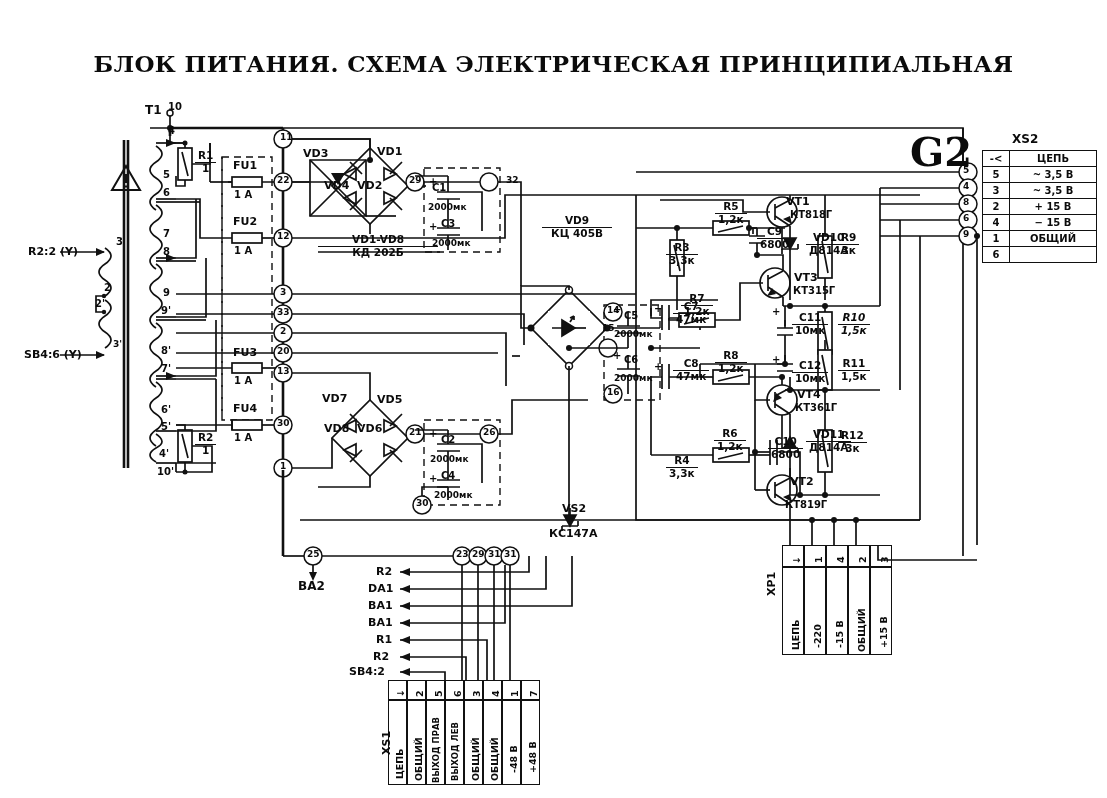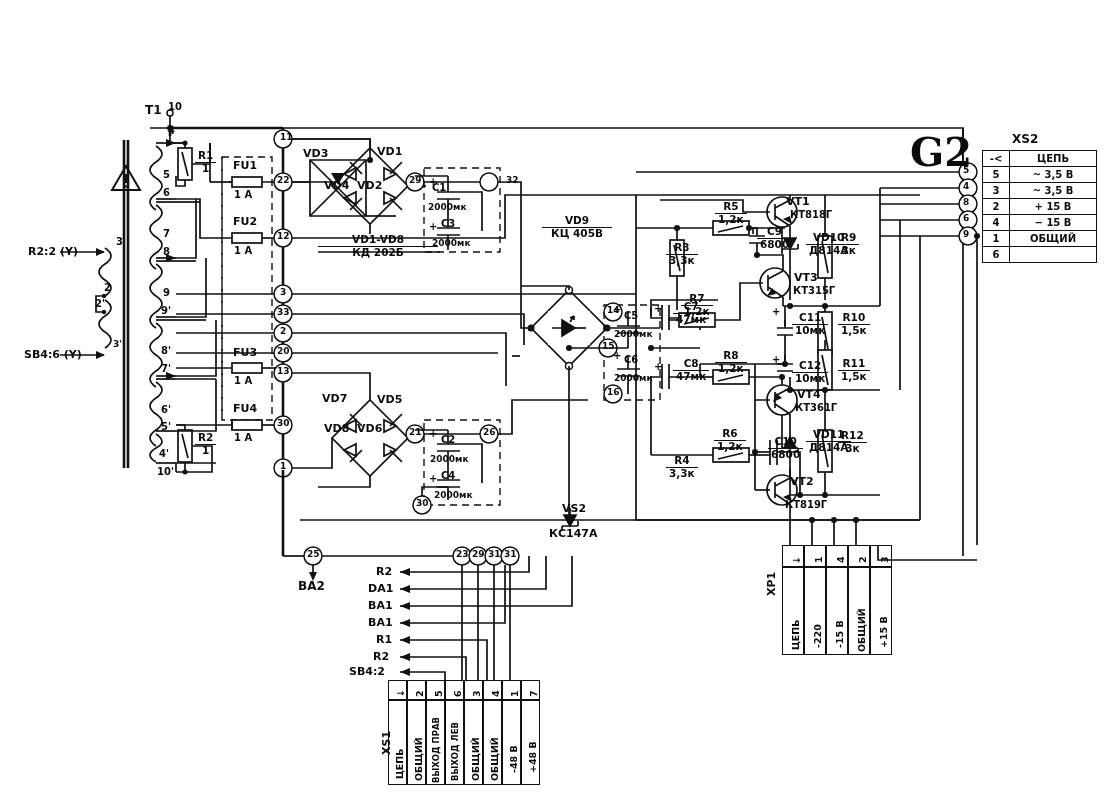--- a/index.html
+++ b/index.html
@@ -24,20 +24,21 @@
   .vert{position:absolute;}
   .vcell{position:absolute;border:1.4px solid #111;box-sizing:border-box;}
   .vtext{position:absolute;transform-origin:0 0;transform:rotate(-90deg);
          font-size:9.5px;font-weight:700;white-space:nowrap;}
 </style>
 </head>
 <body>
 
 <div id="sheet">
 
+  <div class="title">БЛОК ПИТАНИЯ. СХЕМА ЭЛЕКТРИЧЕСКАЯ   ПРИНЦИПИАЛЬНАЯ</div>
 
   <svg width="1107" height="798">
     <defs>
       <style>
         .w{stroke:#111;stroke-width:1.7;fill:none;}
         .wt{stroke:#111;stroke-width:2.6;fill:none;}
         .dsh{stroke:#111;stroke-width:1.4;fill:none;stroke-dasharray:7 5;}
         .box{stroke:#111;stroke-width:1.7;fill:#fff;}
         .nd{stroke:#111;stroke-width:1.5;fill:#fff;}
         .fl{fill:#111;}
@@ -608,21 +609,21 @@
     <span class="den">1,2к</span>
   </div>
   <div class="frac" style="left:715px;top:350px;">
     <span class="num">R8</span>
     <span class="den">1,2к</span>
   </div>
   <div class="frac" style="left:838px;top:232px;">
     <span class="num">R9</span>
     <span class="den">3к</span>
   </div>
-  <div class="frac" style="left:838px;top:312px;">
+  <div class="frac" style="left:838px;top:312px;font-style:italic;">
     <span class="num">R10</span>
     <span class="den">1,5к</span>
   </div>
   <div class="frac" style="left:838px;top:358px;">
     <span class="num">R11</span>
     <span class="den">1,5к</span>
   </div>
   <div class="frac" style="left:838px;top:430px;">
     <span class="num">R12</span>
     <span class="den">3к</span>
@@ -690,21 +691,21 @@
   <div class="lbl xs" style="left:277px;top:367px;">13</div>
   <div class="lbl xs" style="left:277px;top:419px;">30</div>
   <div class="lbl xs" style="left:280px;top:462px;">1</div>
 
   <div class="lbl xs" style="left:409px;top:176px;">29</div>
   <div class="lbl xs" style="left:483px;top:176px;margin-left:23px;">32</div>
   <div class="lbl xs" style="left:409px;top:428px;">21</div>
   <div class="lbl xs" style="left:483px;top:428px;">26</div>
   <div class="lbl xs" style="left:416px;top:499px;">30</div>
   <div class="lbl xs" style="left:607px;top:306px;">14</div>
-  <div class="lbl xs" style="left:602px;top:342px;">15</div>
+  <div class="lbl xs" style="left:602px;top:324px;">15</div>
   <div class="lbl xs" style="left:607px;top:388px;">16</div>
 
   <div class="lbl xs" style="left:307px;top:550px;">25</div>
   <div class="lbl xs" style="left:456px;top:550px;">23</div>
   <div class="lbl xs" style="left:472px;top:550px;">29</div>
   <div class="lbl xs" style="left:488px;top:550px;">31</div>
   <div class="lbl xs" style="left:504px;top:550px;">31</div>
 
   <div class="lbl xs" style="left:963px;top:166px;">5</div>
   <div class="lbl xs" style="left:963px;top:182px;">4</div>

